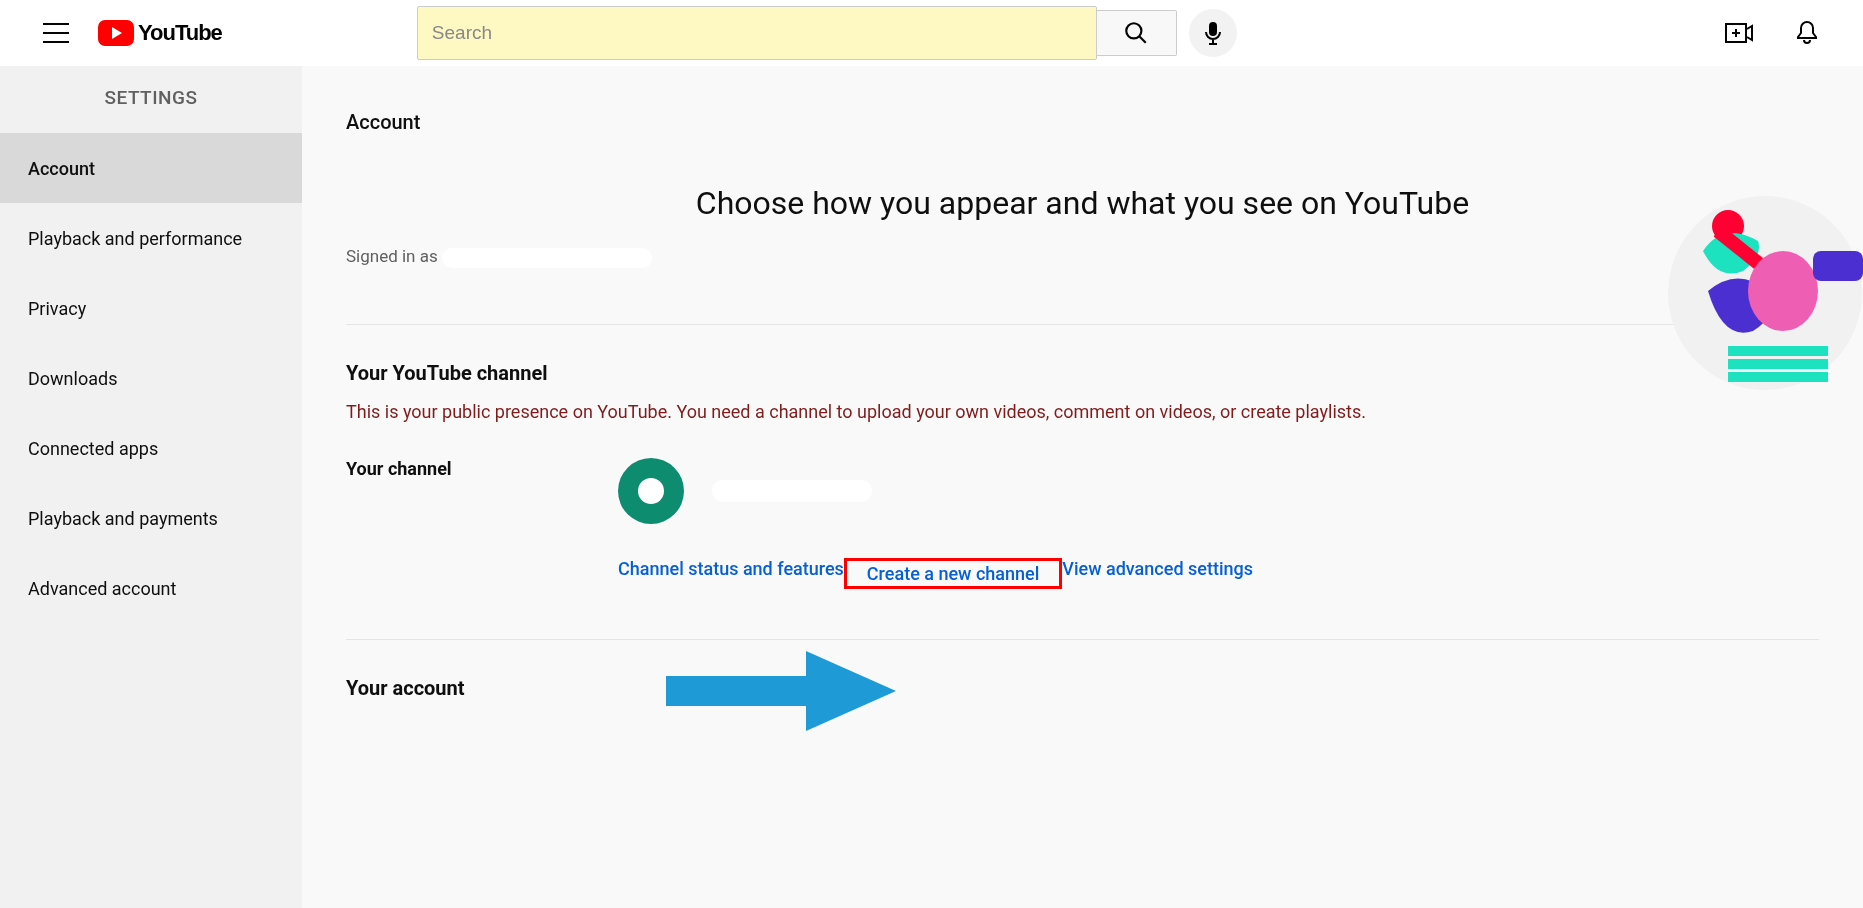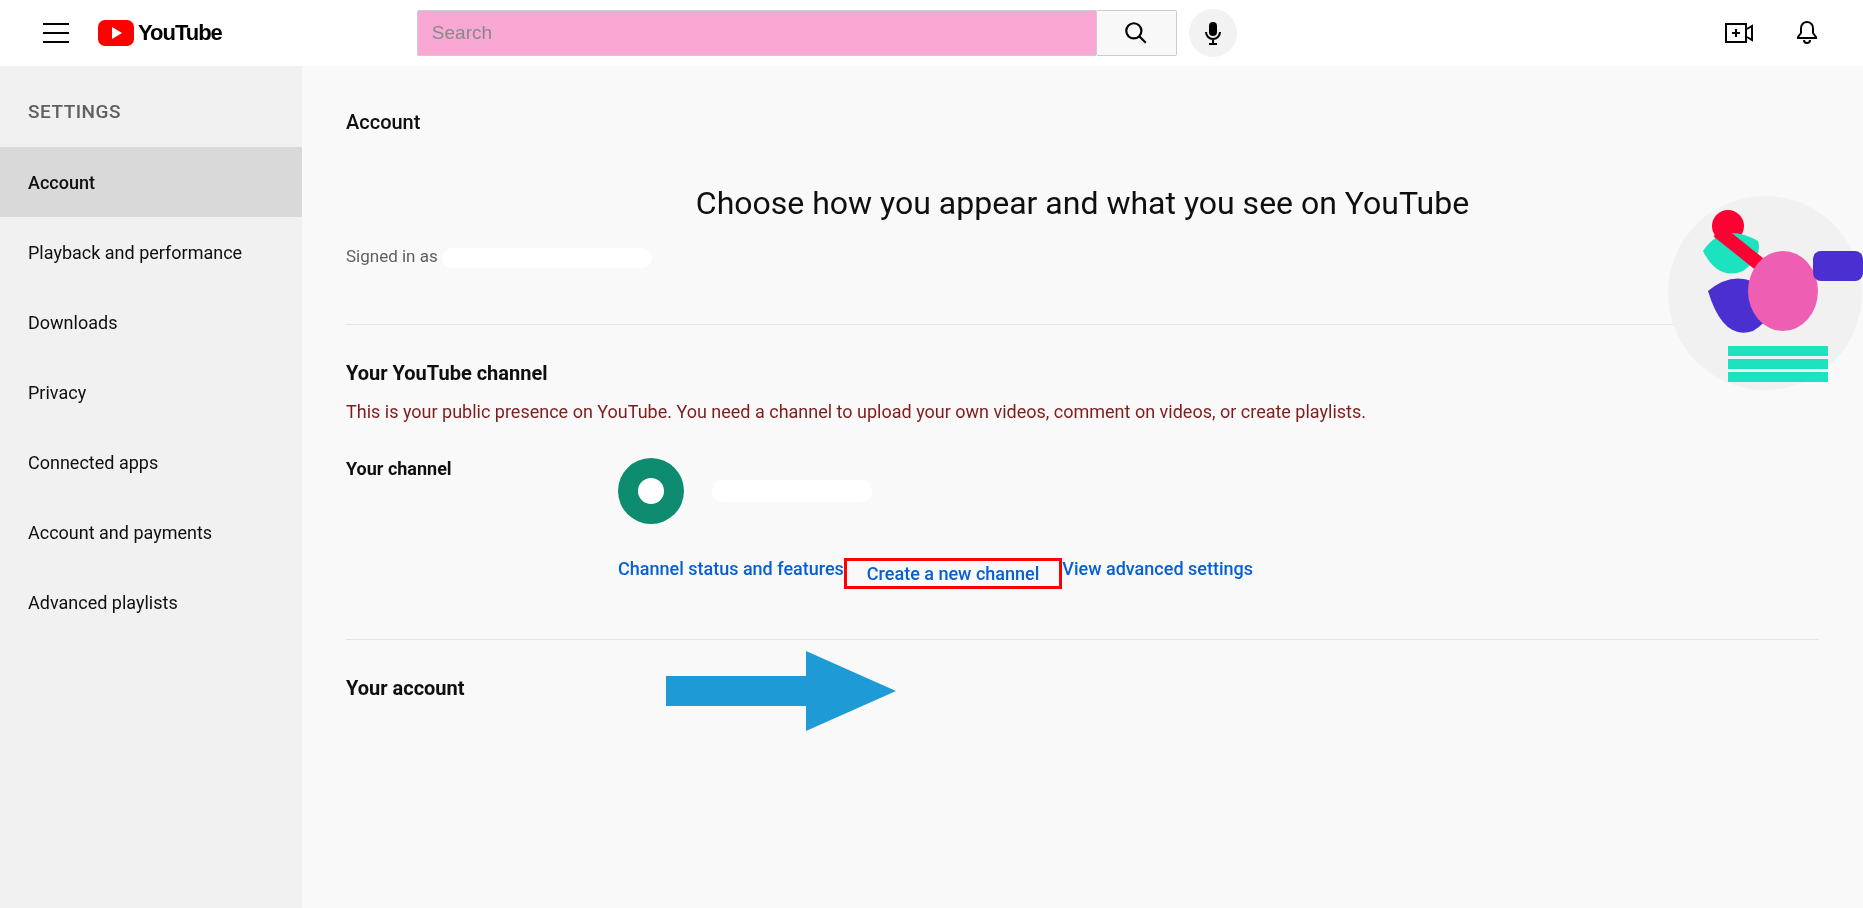--- a/index.html
+++ b/index.html
@@ -13,32 +13,32 @@
       padding: 0 36px;
       background: #fff;
     }
     .menu-btn { width: 40px; height: 40px; display: flex; align-items: center; justify-content: center; cursor: pointer; border-radius: 50%; }
     .logo-wrap { display: flex; align-items: center; margin-left: 22px; cursor: pointer; }
     .logo-play { width: 36px; height: 26px; background: #ff0000; border-radius: 7px; display: flex; align-items: center; justify-content: center; }
     .logo-play::before { content: ''; border-left: 10px solid #fff; border-top: 6px solid transparent; border-bottom: 6px solid transparent; margin-left: 2px; }
     .logo-text { font-weight: 700; font-size: 22px; letter-spacing: -1px; margin-left: 4px; color: #030303; font-family: Arial, sans-serif; }
     
     .search-wrap { flex: 0 0 auto; display: flex; align-items: center; margin-left: 195px; }
-    .search-box { display: flex; align-items: center; width: 680px; height: 46px; border: 1px solid #ccc; border-radius: 2px; background: #f9a8d4; padding: 0 14px; }
+    .search-box { display: flex; align-items: center; width: 680px; height: 54px; border: 1px solid #ccc; border-radius: 2px; background: #fef9c3; padding: 0 14px; }
     .search-input { border: none; outline: none; font-size: 19px; color: #606060; width: 100%; background: transparent; }
     .search-input::placeholder { color: #888; }
     .search-btn { width: 80px; height: 46px; background: #f8f8f8; border: 1px solid #ccc; border-left: none; display: flex; align-items: center; justify-content: center; cursor: pointer; border-radius: 0 2px 2px 0; }
     .voice-btn { width: 48px; height: 48px; border-radius: 50%; background: #f2f2f2; display: flex; align-items: center; justify-content: center; margin-left: 12px; cursor: pointer; }
     
     .header-right { margin-left: auto; display: flex; align-items: center; gap: 28px; }
     .create-btn, .notif-btn { width: 40px; height: 40px; display: flex; align-items: center; justify-content: center; cursor: pointer; }
     
     
     .layout { display: flex; }
-    .sidebar { width: 302px; background: #f1f1f1; min-height: calc(100vh - 66px); padding-top: 18px; }
+    .sidebar { width: 302px; background: #f1f1f1; min-height: calc(100vh - 66px); padding-top: 4px; text-align: center; }
     .sidebar-title { color: #606060; font-size: 19px; font-weight: 500; padding: 16px 28px 24px; letter-spacing: 0.5px; }
     .sidebar-item { height: 70px; display: flex; align-items: center; padding: 0 28px; font-size: 18px; color: #0f0f0f; cursor: pointer; }
     .sidebar-item.active { background: #d9d9d9; font-weight: 500; }
     
     
     .main { flex: 1; background: #f9f9f9; padding: 44px 44px 0 44px; position: relative; }
     .page-label { font-size: 20px; font-weight: 500; margin-bottom: 50px; }
     .page-heading { font-size: 32px; font-weight: 400; margin-bottom: 24px; text-align: center; }
     .signed-in { font-size: 17px; color: #606060; margin-bottom: 56px; }
     .signed-in-redact { display: inline-block; width: 210px; height: 20px; background: #fff; border-radius: 14px; vertical-align: middle; }
@@ -116,33 +116,33 @@
 <div class="layout">
   <div class="sidebar">
     <div class="sidebar-title">SETTINGS</div>
     <div class="sidebar-item active">
         <span>Account</span>
       </div>
     <div class="sidebar-item">
         <span>Playback and performance</span>
       </div>
     <div class="sidebar-item">
-        <span>Downloads</span>
+        <span>Privacy</span>
       </div>
     <div class="sidebar-item">
-        <span>Privacy</span>
+        <span>Downloads</span>
       </div>
     <div class="sidebar-item">
         <span>Connected apps</span>
       </div>
     <div class="sidebar-item">
-        <span>Account and payments</span>
+        <span>Playback and payments</span>
       </div>
     <div class="sidebar-item">
-        <span>Advanced playlists</span>
+        <span>Advanced account</span>
       </div>
   </div>
 
   <div class="main">
 
     <svg class="illustration" viewBox="0 0 195 195">
       <circle cx="97" cy="97" r="97" fill="#f1f1f1"></circle>
       <circle cx="60" cy="30" r="16" fill="#ff0033"></circle>
       <path d="M35 55 Q55 25 90 45 Q95 60 75 75 Q50 85 35 55" fill="#1de2c0"></path>
       <path d="M50 35 L100 75" stroke="#ff0033" stroke-width="14"></path>

